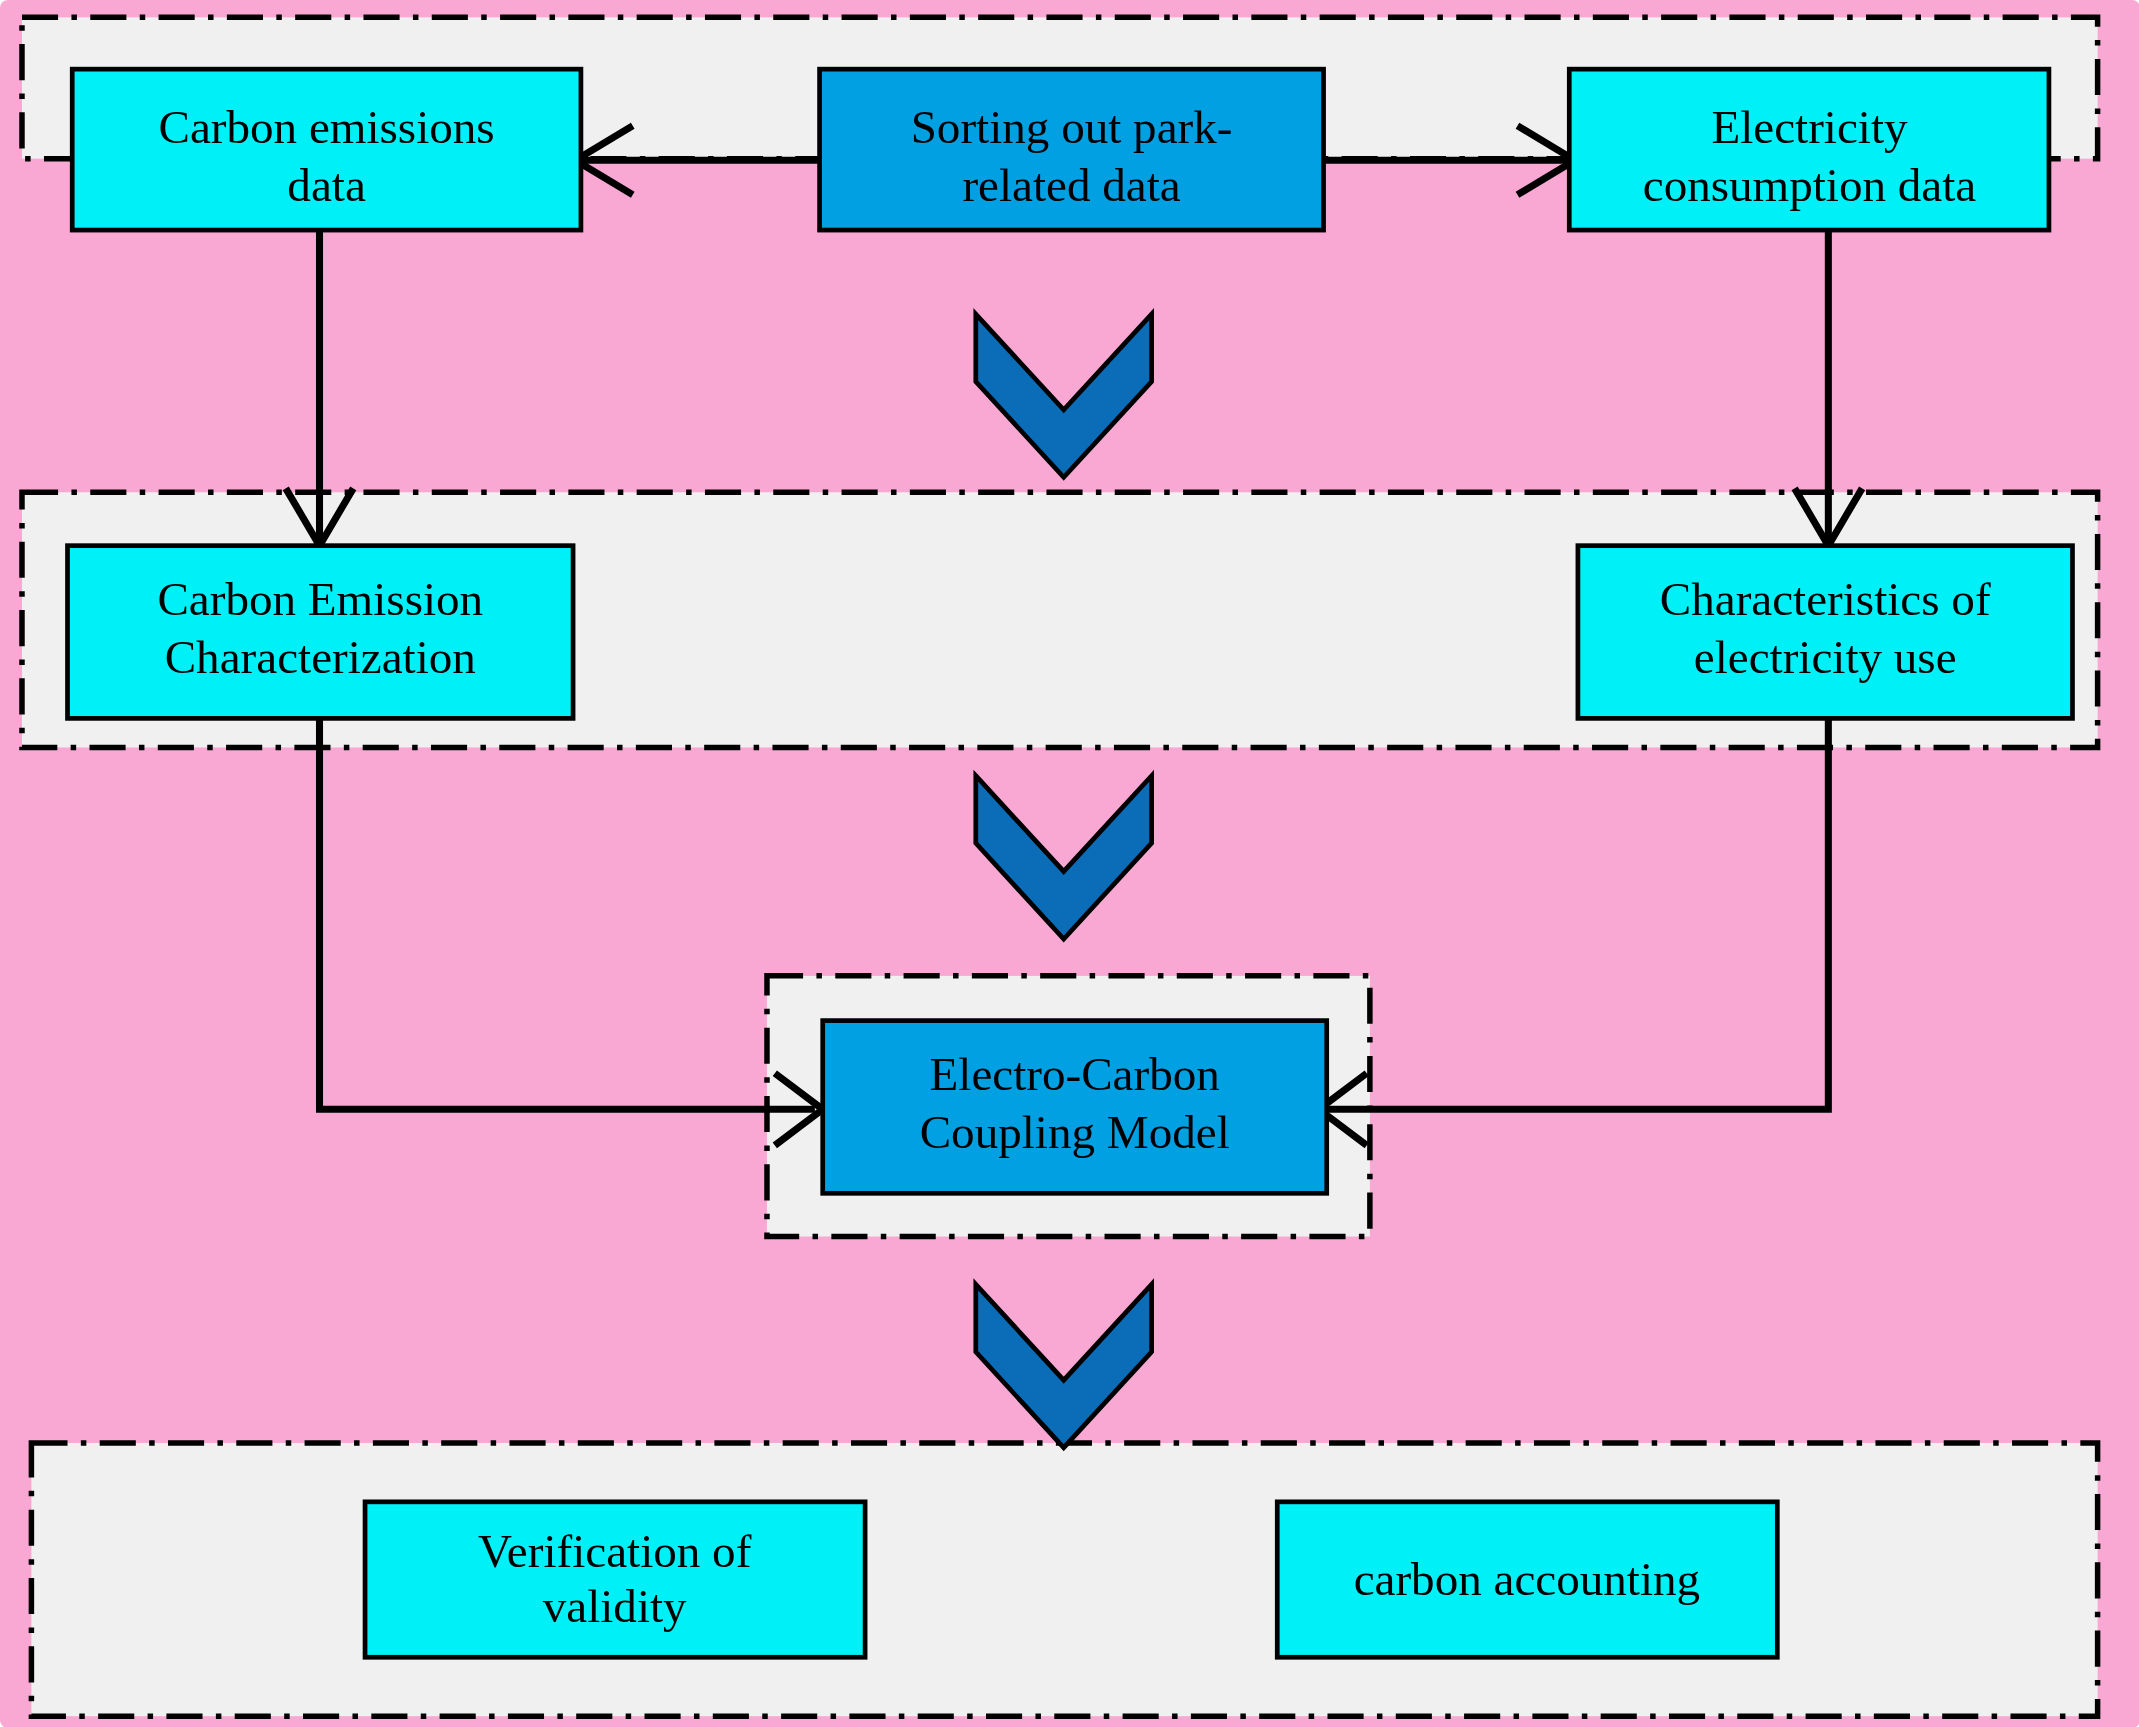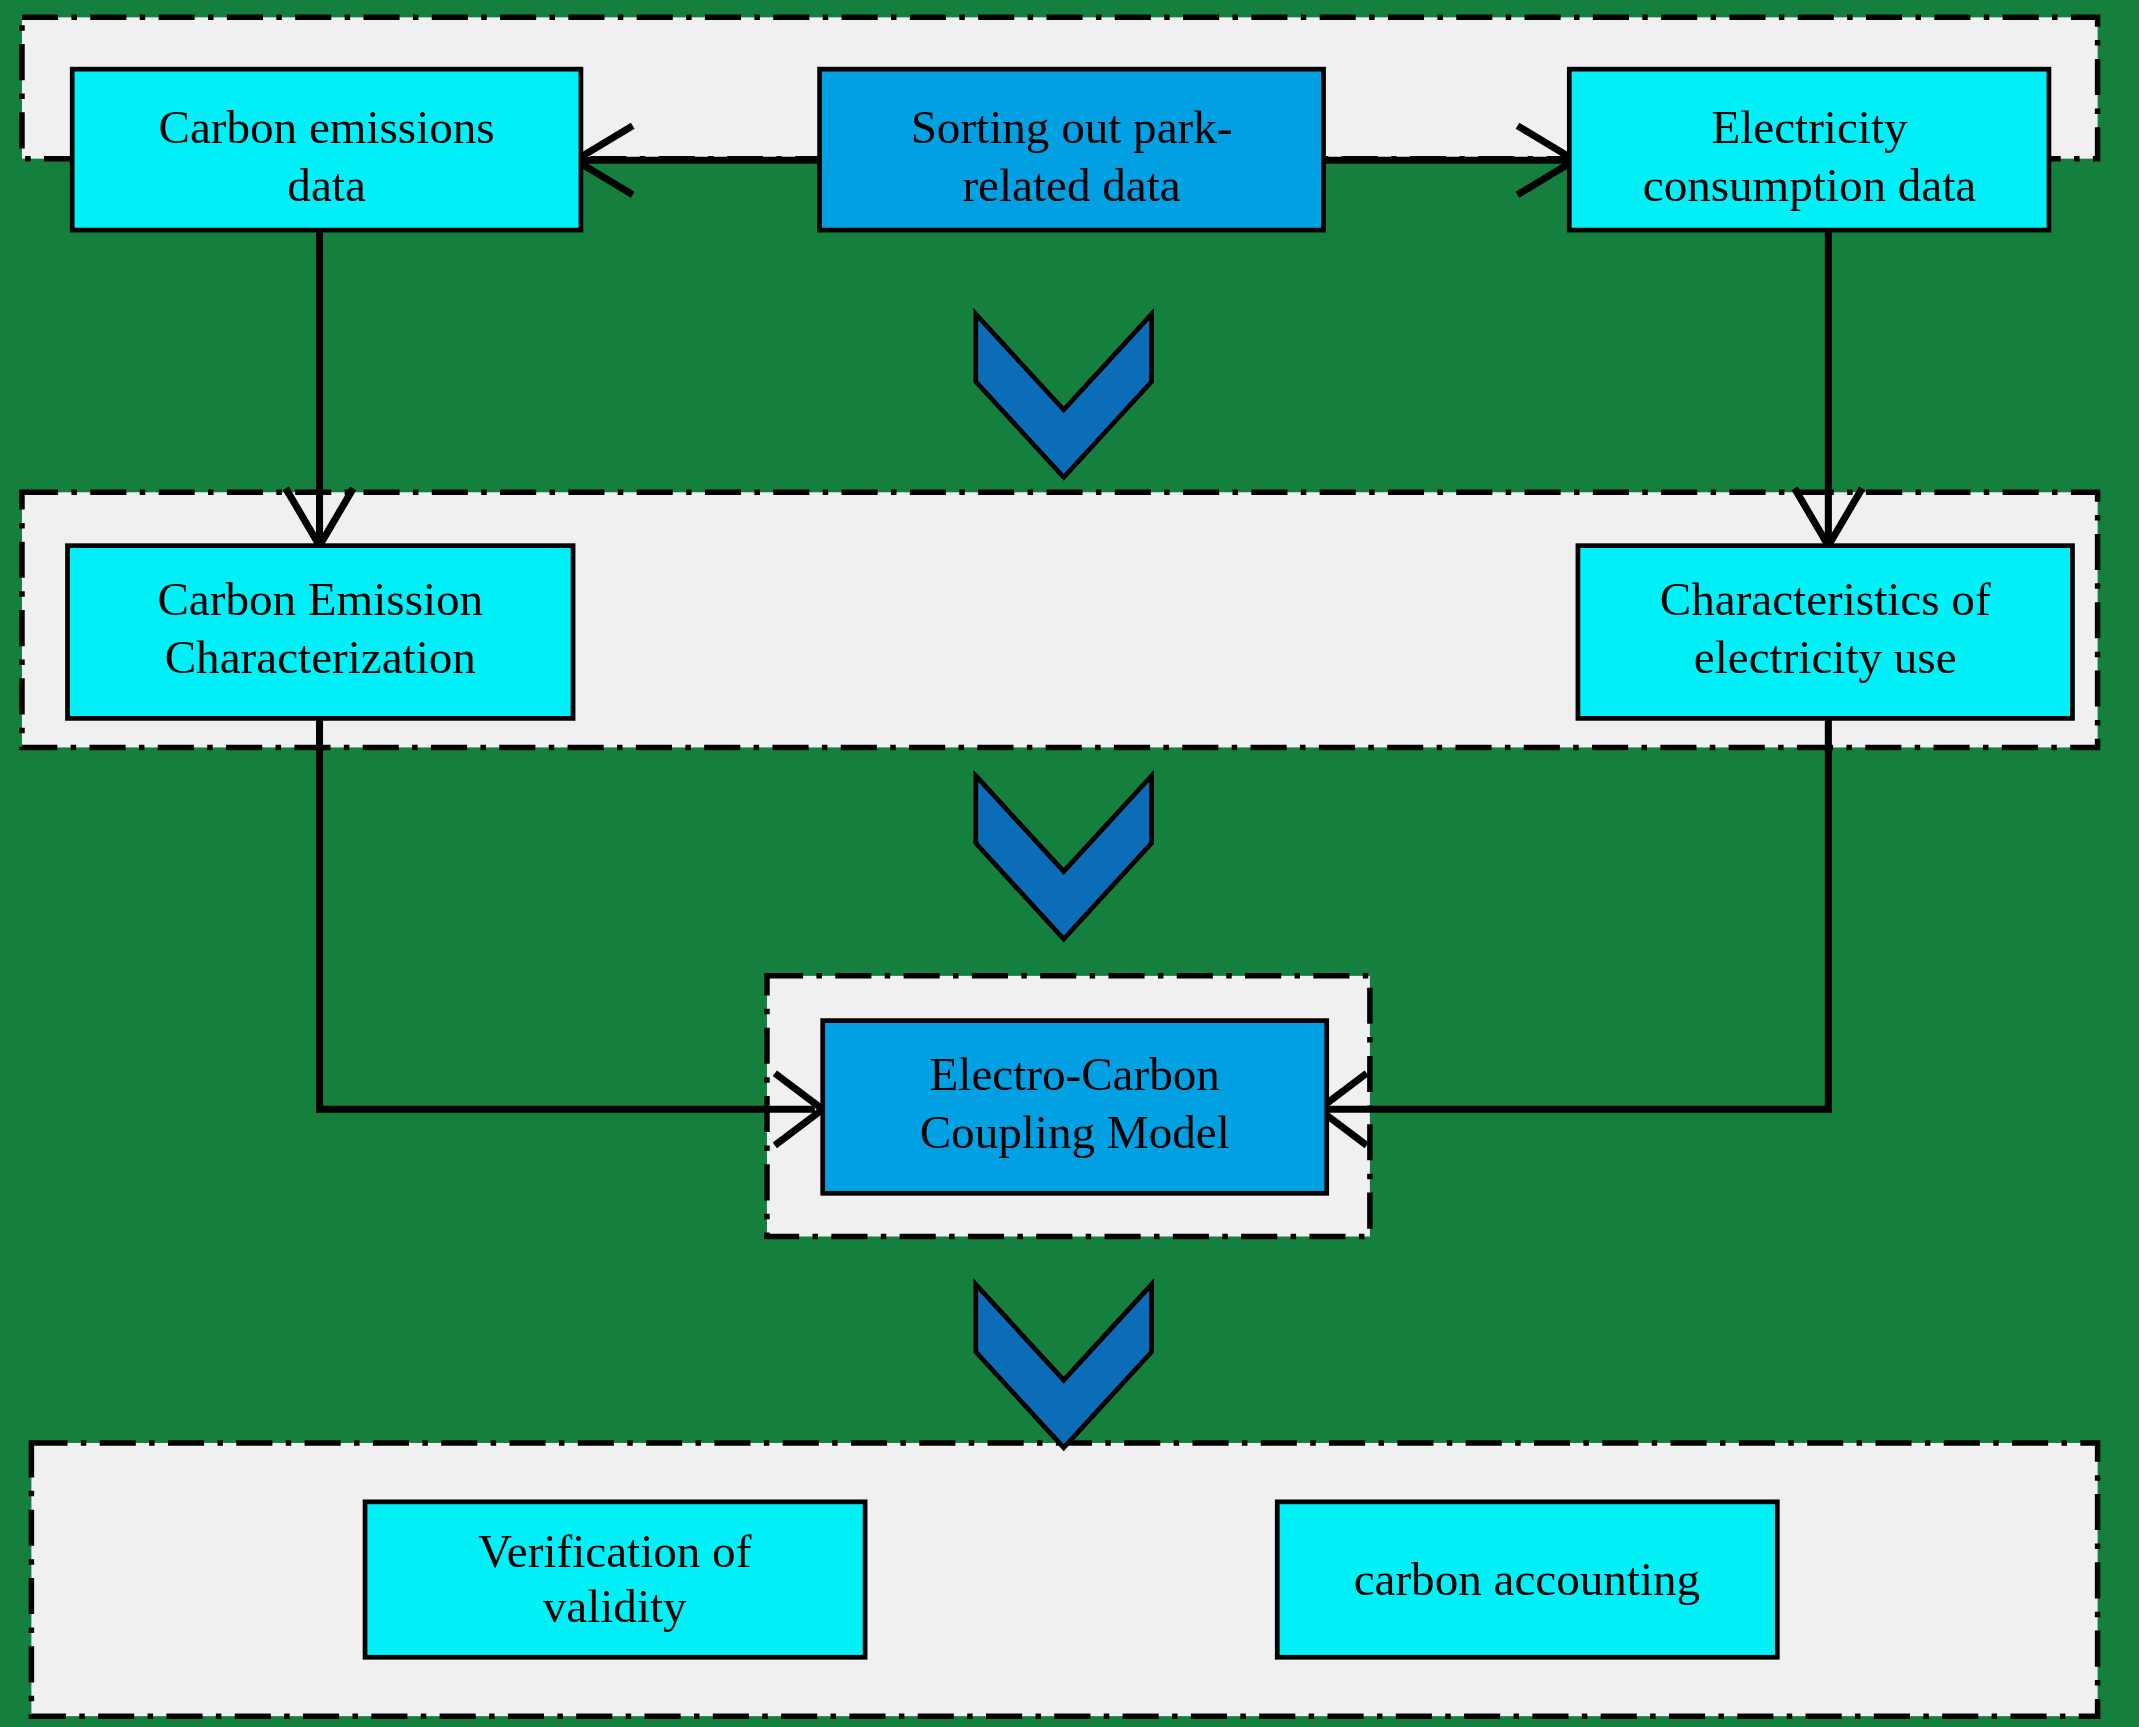--- a/index.html
+++ b/index.html
@@ -7,22 +7,23 @@
     padding: 0;
     background: #ffffff;
   }
   body {
     font-family: "Liberation Serif", "DejaVu Serif", serif;
   }
   #stage {
     position: relative;
     width: 2140px;
     height: 1728px;
-    background: #15803d;
+    background: #f9a8d4;
     overflow: hidden;
+    border-radius: 8px;
   }
   #stage svg {
     position: absolute;
     top: 0;
     left: 0;
     width: 2140px;
     height: 1728px;
   }
   .band-fill   { fill: #f0f0f0; }
   .band-stroke { fill: none; stroke: #000000; stroke-width: 7;

